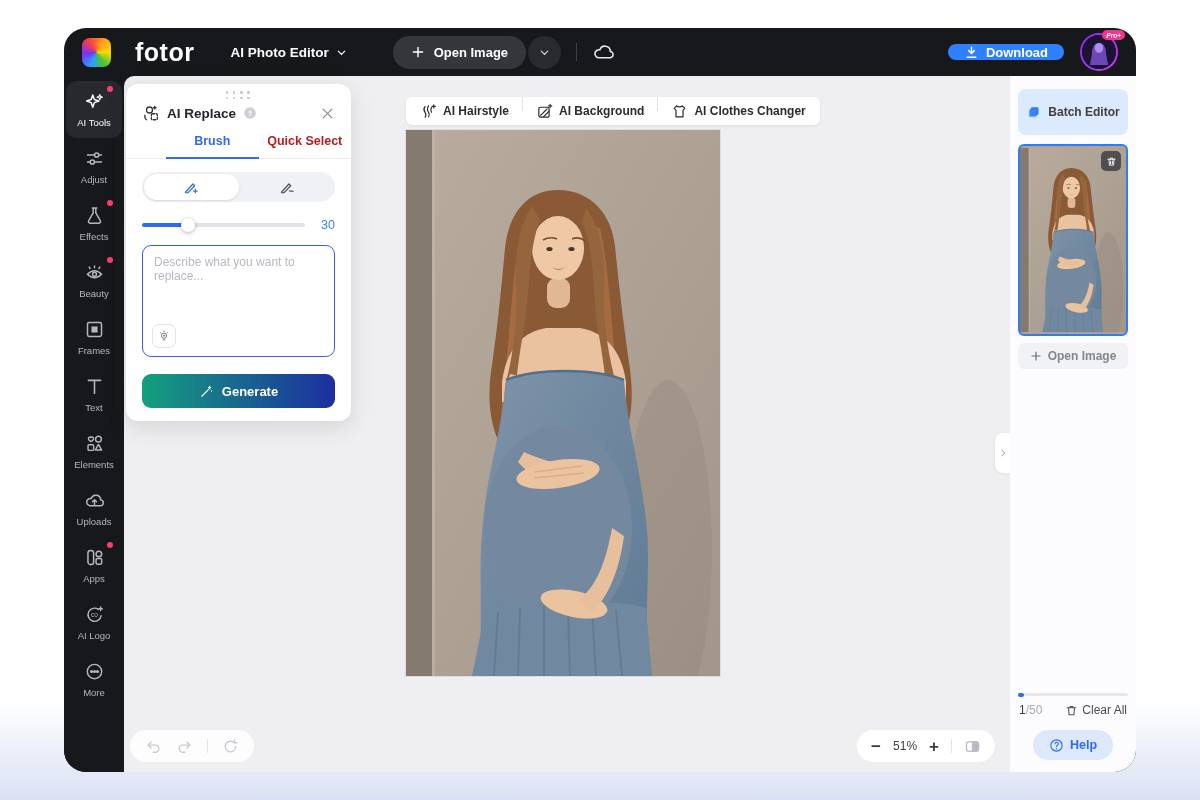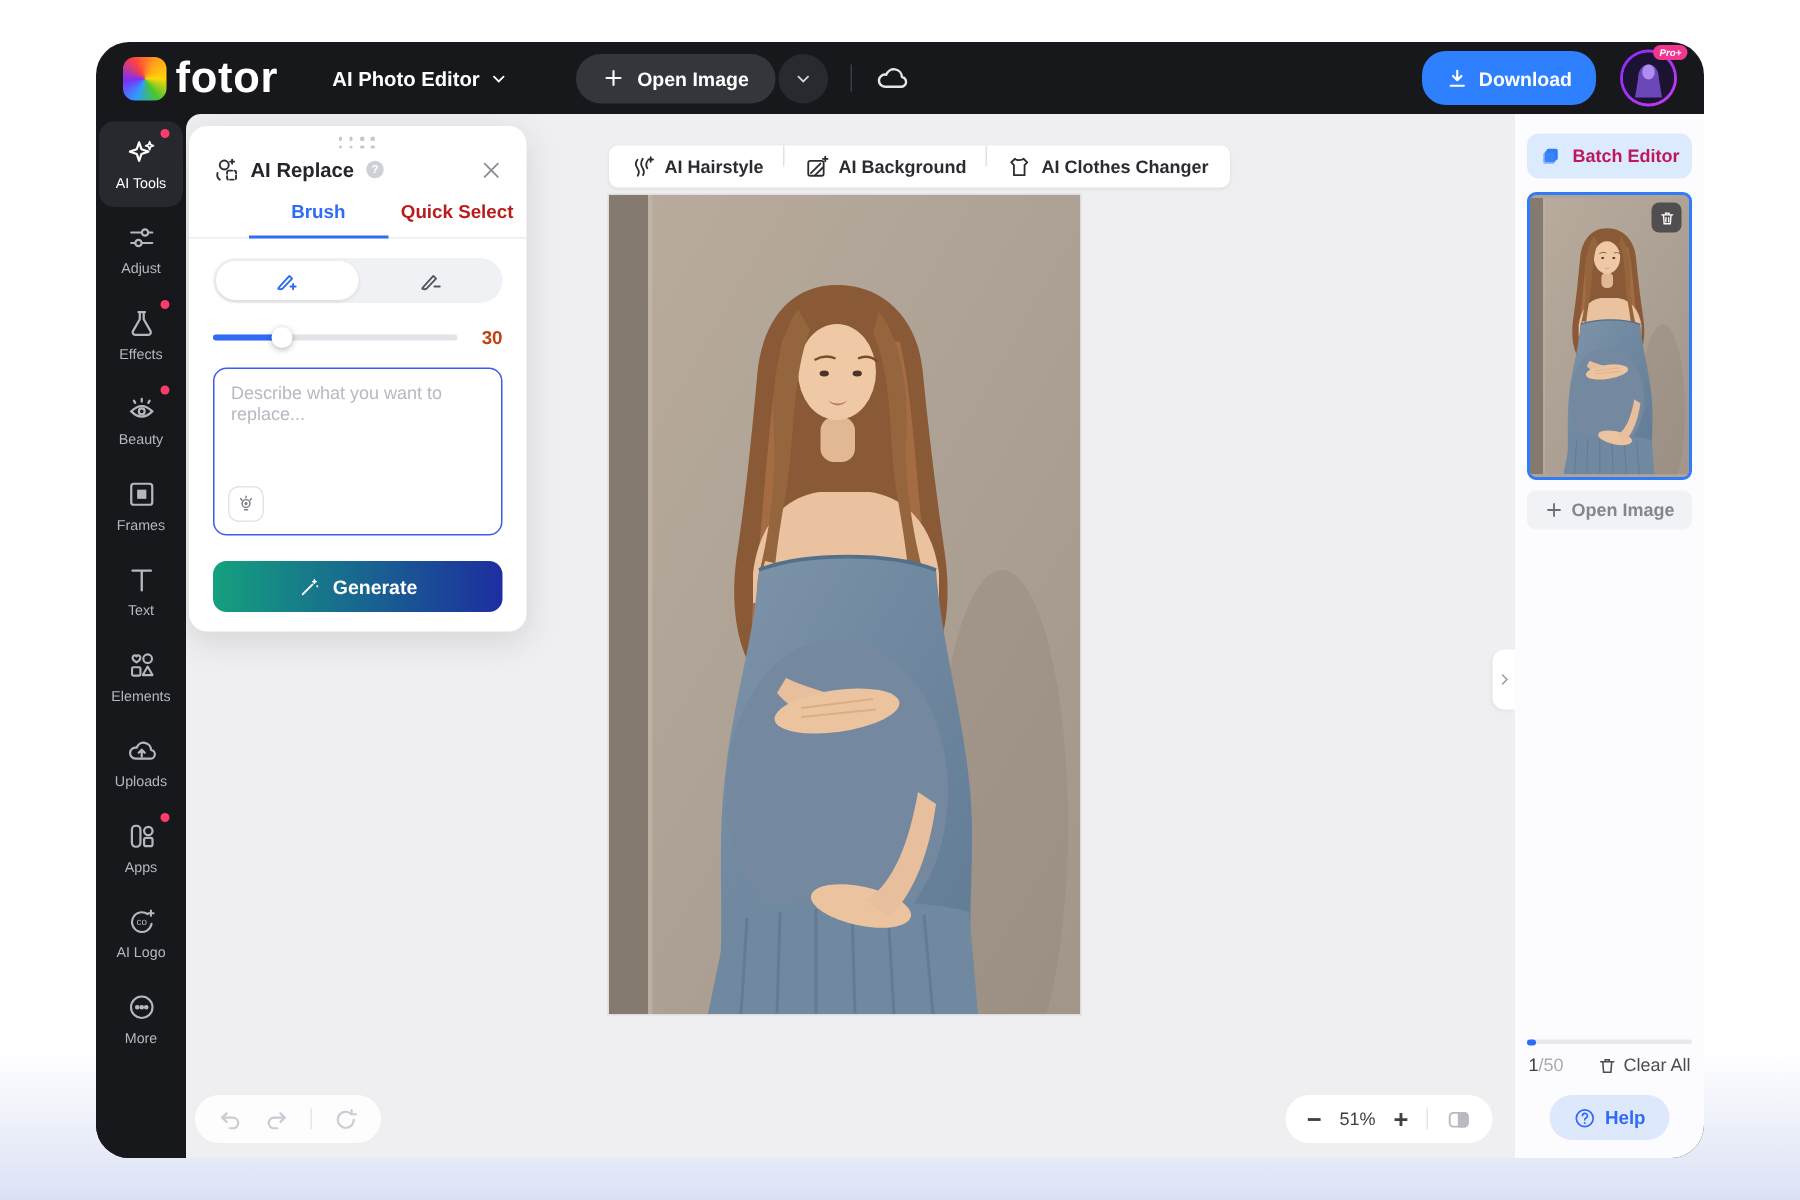--- a/index.html
+++ b/index.html
@@ -8,32 +8,32 @@
   .glow { position:absolute; left:0; right:0; bottom:0; height:100px;
     background:linear-gradient(180deg, rgba(255,255,255,0), #dbe1f5); }
   .app { position:absolute; left:64px; top:28px; width:1072px; height:744px;
     background:#17181c; border-radius:22px; overflow:hidden; z-index:1; }
 
   
   .topbar { position:absolute; left:0; top:0; right:0; height:48px; display:flex;
     align-items:center; padding:0 14px 0 18px; color:#fff; }
   .logo-mark { width:29px; height:29px; border-radius:8px;
     background:conic-gradient(from -30deg,#ff4040,#ff9f1c 60deg,#ffd60a 120deg,#49c62f 175deg,#2e9bff 235deg,#7b2ff7 295deg,#ff4040 360deg); }
-  .logo-text { margin-left:6px; font-size:29px; font-weight:bold; letter-spacing:.5px; }
+  .logo-text { margin-left:24px; font-size:25px; font-weight:bold; letter-spacing:.5px; }
   .tb-menu { margin-left:36px; display:flex; align-items:center; gap:7px;
     font-size:13.5px; font-weight:bold; cursor:pointer;justify-content:space-between; }
   .open-wrap { margin-left:46px; display:flex; align-items:center; gap:2px; }
   .open-btn { height:33px; border-radius:17px; background:#35363b; display:flex;
     align-items:center; gap:9px; padding:0 18px; font-size:13px; font-weight:bold; cursor:pointer; }
   .open-chev { width:33px; height:33px; border-radius:50%; background:#292a2f;
     display:flex; align-items:center; justify-content:center; cursor:pointer; }
   .tb-div { width:1px; height:18px; background:#3c3d42; margin:0 15px; }
   .cloud-btn { display:flex; align-items:center; cursor:pointer; }
   .tb-spacer { flex:1; }
-  .dl-btn { height:36px; border-radius:16px; background:#2e80ff; display:flex;
+  .dl-btn { height:16px; border-radius:16px; background:#2e80ff; display:flex;
     align-items:center; gap:7px; padding:0 16px; font-size:13px; font-weight:bold; cursor:pointer; }
   .avatar-wrap { position:relative; margin-left:16px; margin-right:4px; width:38px; height:38px; cursor:pointer; }
   .avatar-ring { width:38px; height:38px; border-radius:50%; padding:2px;
     background:linear-gradient(135deg,#8a2bf7,#c93bf0); }
   .avatar-inner { width:34px; height:34px; border-radius:50%; background:#1c1333; overflow:hidden; }
   .avatar-badge { position:absolute; top:-3px; right:-7px; background:#f0368f; color:#fff;
     font-size:6.5px; font-style:italic; font-weight:bold; padding:1.5px 4px; border-radius:5px; }
 
   
   .sidebar { position:absolute; left:0; top:48px; width:60px; bottom:0; background:#17181c;
@@ -87,40 +87,40 @@
   .brush-toggle { margin:13px 16px 0; height:30px; background:#f0f1f4; border-radius:15px; display:flex; }
   .bt-half { flex:1; display:flex; align-items:center; justify-content:center; cursor:pointer;
     color:#55575e; }
   .bt-half.active { background:#fff; border-radius:14px; margin:2px; color:#2f6bf5;
     box-shadow:0 1px 3px rgba(0,0,0,.10); }
   .slider-row { margin:16px 16px 0; display:flex; align-items:center; gap:12px; }
   .slider { flex:1; position:relative; height:4px; background:#e2e3e8; border-radius:2px; cursor:pointer; }
   .slider-fill { width:28%; height:100%; background:#2f6bf5; border-radius:2px; }
   .slider-thumb { position:absolute; left:calc(28% - 7px); top:-5px; width:14px; height:14px;
     border-radius:50%; background:#fff; box-shadow:0 1px 4px rgba(0,0,0,.3); cursor:grab; }
-  .slider-val { font-size:12.5px; color:#c2410c; width:18px; text-align:right;font-weight:bold; }
+  .slider-val { font-size:12.5px; color:#3b82f6; width:18px; text-align:right; }
   .prompt-box { margin:13px 16px 0; height:112px; border:1.6px solid #3f5bf0; border-radius:9px;
     position:relative; background:#fff; }
   .prompt-box textarea { width:100%; height:78px; border:none; outline:none; resize:none;
     padding:9px 11px; font-size:12px; color:#2f3036; font-family:"Liberation Sans", sans-serif;
     background:transparent; }
   .prompt-box textarea::placeholder { color:#b6b9c2; }
   .idea-btn { position:absolute; left:9px; bottom:8px; width:24px; height:24px; border:1px solid #e3e4e9;
     border-radius:7px; background:#fff; display:flex; align-items:center; justify-content:center;
     color:#7c7e86; cursor:pointer; }
   .generate-btn { margin:17px 16px 0; height:34px; border-radius:9px; border:none; cursor:pointer;
     background:linear-gradient(90deg,#14a07e,#1d2ea0); color:#fff; font-size:13px; font-weight:bold;
     display:flex; align-items:center; justify-content:center; gap:8px;
     font-family:"Liberation Sans", sans-serif; }
 
   
   .rightbar { position:absolute; right:0; top:48px; width:126px; bottom:0; background:#fcfcfe;
     display:flex; flex-direction:column; }
-  .batch-btn { margin:13px 8px 0; height:30px; background:#dceafd; border-radius:8px; display:flex;
-    align-items:center; justify-content:center; gap:7px; color:#be185d; font-size:12px;
+  .batch-btn { margin:13px 8px 0; height:46px; background:#dceafd; border-radius:8px; display:flex;
+    align-items:center; justify-content:center; gap:7px; color:#404040; font-size:12px;
     font-weight:bold; cursor:pointer; }
   .thumb { position:relative; margin:9px 8px 0; width:110px; height:192px; border:2px solid #2f7cf6;
     border-radius:6px; overflow:hidden; cursor:pointer; background:#b1a497; }
   .thumb svg.art { display:block; width:100%; height:100%; }
   .thumb-trash { position:absolute; top:5px; right:5px; width:20px; height:20px; border-radius:5px;
     background:rgba(45,46,52,.72); display:flex; align-items:center; justify-content:center;
     color:#fff; cursor:pointer; }
   .open2-btn { margin:7px 8px 0; height:26px; background:#f1f2f5; border-radius:6px; display:flex;
     align-items:center; justify-content:center; gap:6px; color:#84868d; font-size:12px;
     font-weight:bold; cursor:pointer; }

